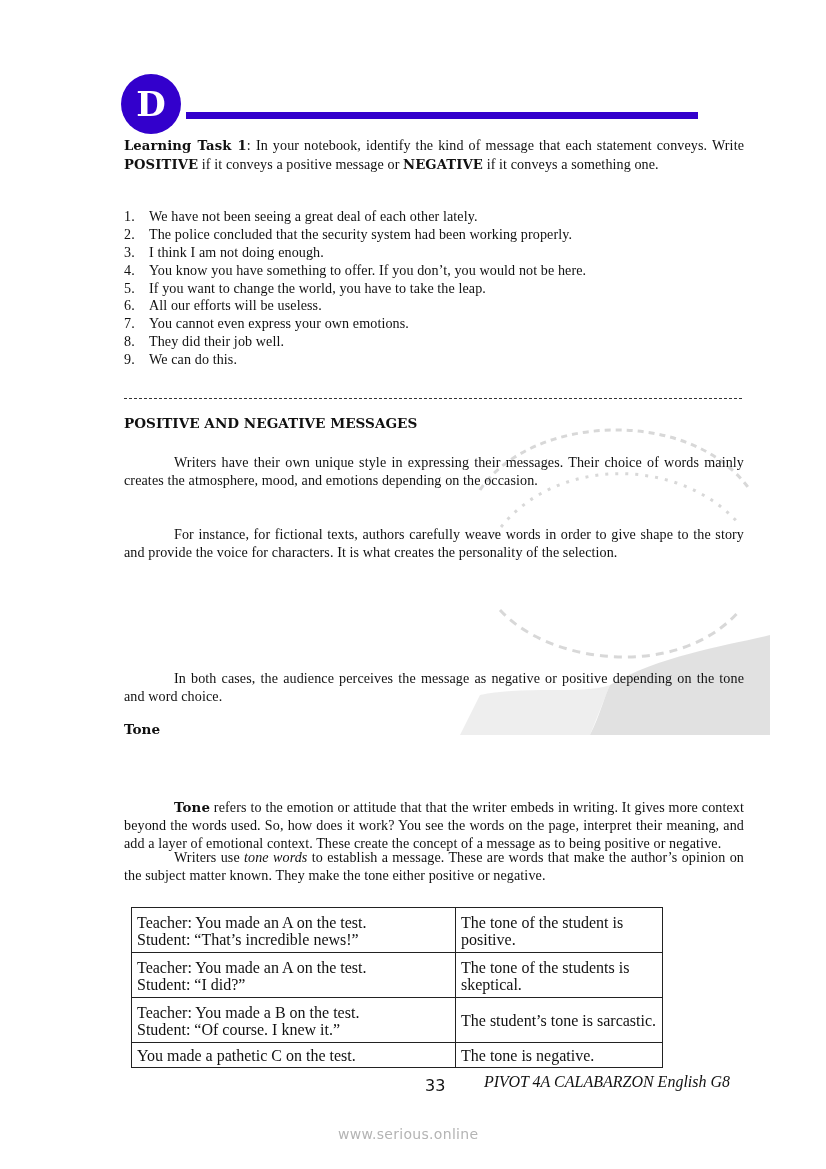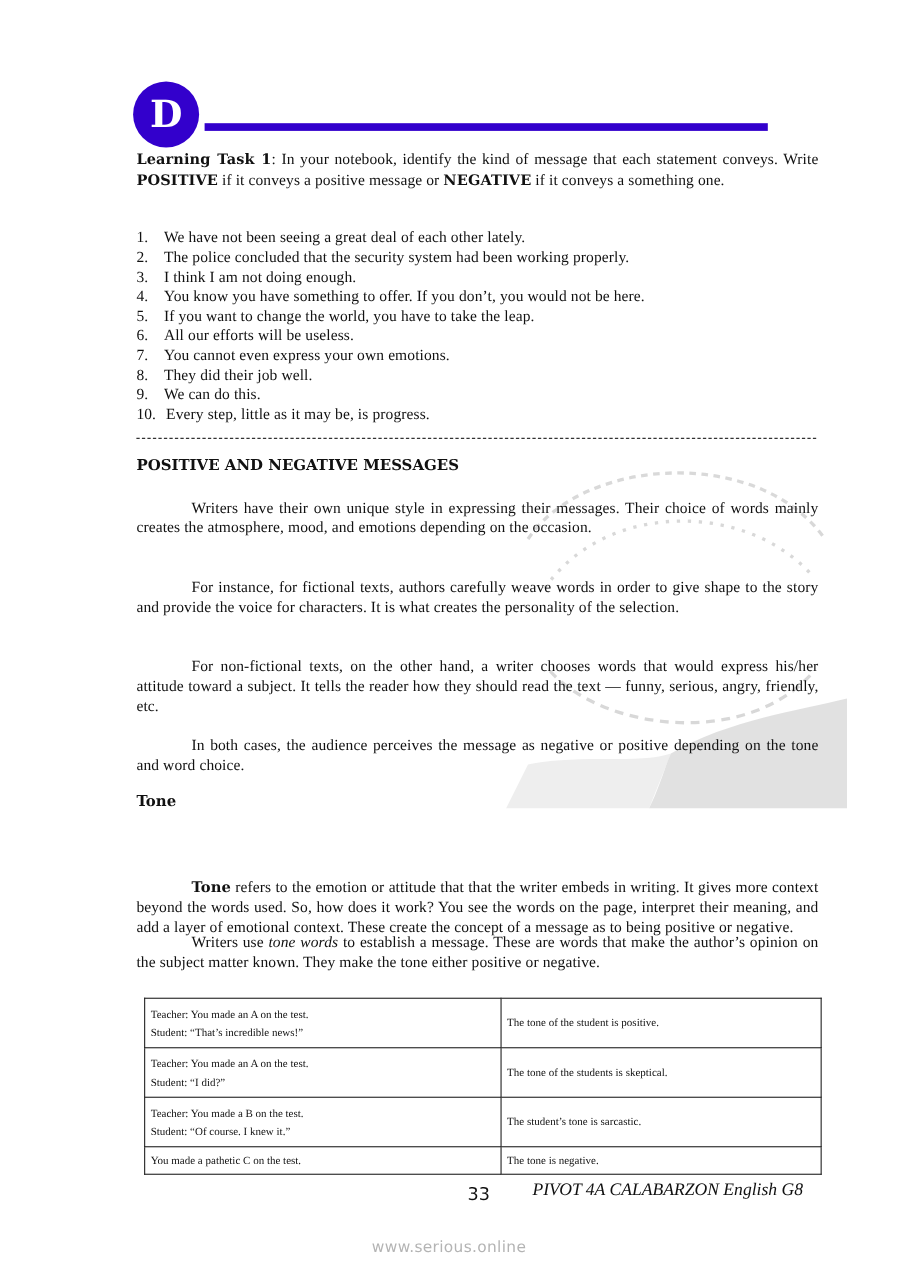--- a/index.html
+++ b/index.html
@@ -21,22 +21,22 @@
   .list li { height:17.9px; white-space:nowrap; }
   .list .num { display:inline-block; width:25px; }
   .dash { position:absolute; left:124px; top:398px; width:618px; height:1px;
           border-top:1.5px dashed #333; }
   .h-section { position:absolute; left:124px; top:415px; font-weight:bold; font-size:13.6px;
                font-family:"DejaVu Serif", serif; }
   .p1 { top:453px; } .p2 { top:525px; } .p3 { top:597px; } .p4 { top:669px; }
   .h-tone { position:absolute; left:124px; top:721px; font-weight:bold; font-size:13.6px; font-family:"DejaVu Serif", serif; }
   .p5 { top:758px;margin-top:40px; } .p5 b { font-family:"DejaVu Serif", serif; font-size:13.4px; }
   .p6 { top:848px; }
-  table.tone { position:absolute; left:131px; top:907px; width:616px; border-collapse:collapse;
-               font-family:"Liberation Serif","DejaVu Serif", serif; font-size:10px; line-height:17px;padding-left:16px; }
+  table.tone { position:absolute; left:131px; top:907px; width:532px; border-collapse:collapse;
+               font-family:"Liberation Serif","DejaVu Serif", serif; font-size:16px; line-height:17px;padding-left:16px; }
   table.tone td { border:1px solid #222; padding:4px 5px 3px 5px; vertical-align:middle; }
   table.tone td.c1 { width:313px; }
   table.tone tr.r1 td, table.tone tr.r2 td, table.tone tr.r3 td { height:37px; }
   table.tone tr.r4 td { height:18px; padding-top:3px; padding-bottom:3px; }
   .pagenum { position:absolute; left:425px; top:1076px; font-family:"DejaVu Sans", sans-serif; font-size:16px; }
   .footer-title { position:absolute; left:484px; top:1073px; font-style:italic; font-size:16px;
                   font-family:"Liberation Serif","DejaVu Serif", serif; }
   .watermark { position:absolute; left:338px; top:1126px; font-family:"DejaVu Sans", sans-serif;
                font-size:14px; color:#b4b4b4; letter-spacing:0.3px; }
 </style>
@@ -67,30 +67,28 @@
   <ol class="text list">
     <li><span class="num">1.</span><span>We have not been seeing a great deal of each other lately.</span></li>
     <li><span class="num">2.</span><span>The police concluded that the security system had been working properly.</span></li>
     <li><span class="num">3.</span><span>I think I am not doing enough.</span></li>
     <li><span class="num">4.</span><span>You know you have something to offer. If you don’t, you would not be here.</span></li>
     <li><span class="num">5.</span><span>If you want to change the world, you have to take the leap.</span></li>
     <li><span class="num">6.</span><span>All our efforts will be useless.</span></li>
     <li><span class="num">7.</span><span>You cannot even express your own emotions.</span></li>
     <li><span class="num">8.</span><span>They did their job well.</span></li>
     <li><span class="num">9.</span><span>We can do this.</span></li>
-    <li><span class="num" style="width:27px">10.</span><span>Every step, little as it may be, is progress.</span></li>
   </ol>
 
   <div class="dash"></div>
 
   <div class="h-section">POSITIVE AND NEGATIVE MESSAGES</div>
 
   <div class="text just indent p1">Writers have their own unique style in expressing their messages. Their choice of words mainly creates the atmosphere, mood, and emotions depending on the occasion.</div>
   <div class="text just indent p2">For instance, for fictional texts, authors carefully weave words in order to give shape to the story and provide the voice for characters. It is what creates the personality of the selection.</div>
-  <div class="text just indent p3">For non-fictional texts, on the other hand, a writer chooses words that would express his/her attitude toward a subject. It tells the reader how they should read the text — funny, serious, angry, friendly, etc.</div>
   <div class="text just indent p4">In both cases, the audience perceives the message as negative or positive depending on the tone and word choice.</div>
 
   <div class="h-tone">Tone</div>
 
   <div class="text just indent p5"><b>Tone</b><span> refers to the emotion or attitude that that the writer embeds in writing. It gives more context beyond the words used.  So, how does it work? You see the words on the page, interpret their meaning, and add a layer of emotional context. These create the concept of a message as to being positive or negative.</span></div>
 
   <div class="text just indent p6"><span>Writers use </span><i>tone words</i><span> to establish a message. These are words that make the author’s opinion on the subject matter known. They make the tone either positive or negative.</span></div>
 
   <table class="tone">
     <tbody>

